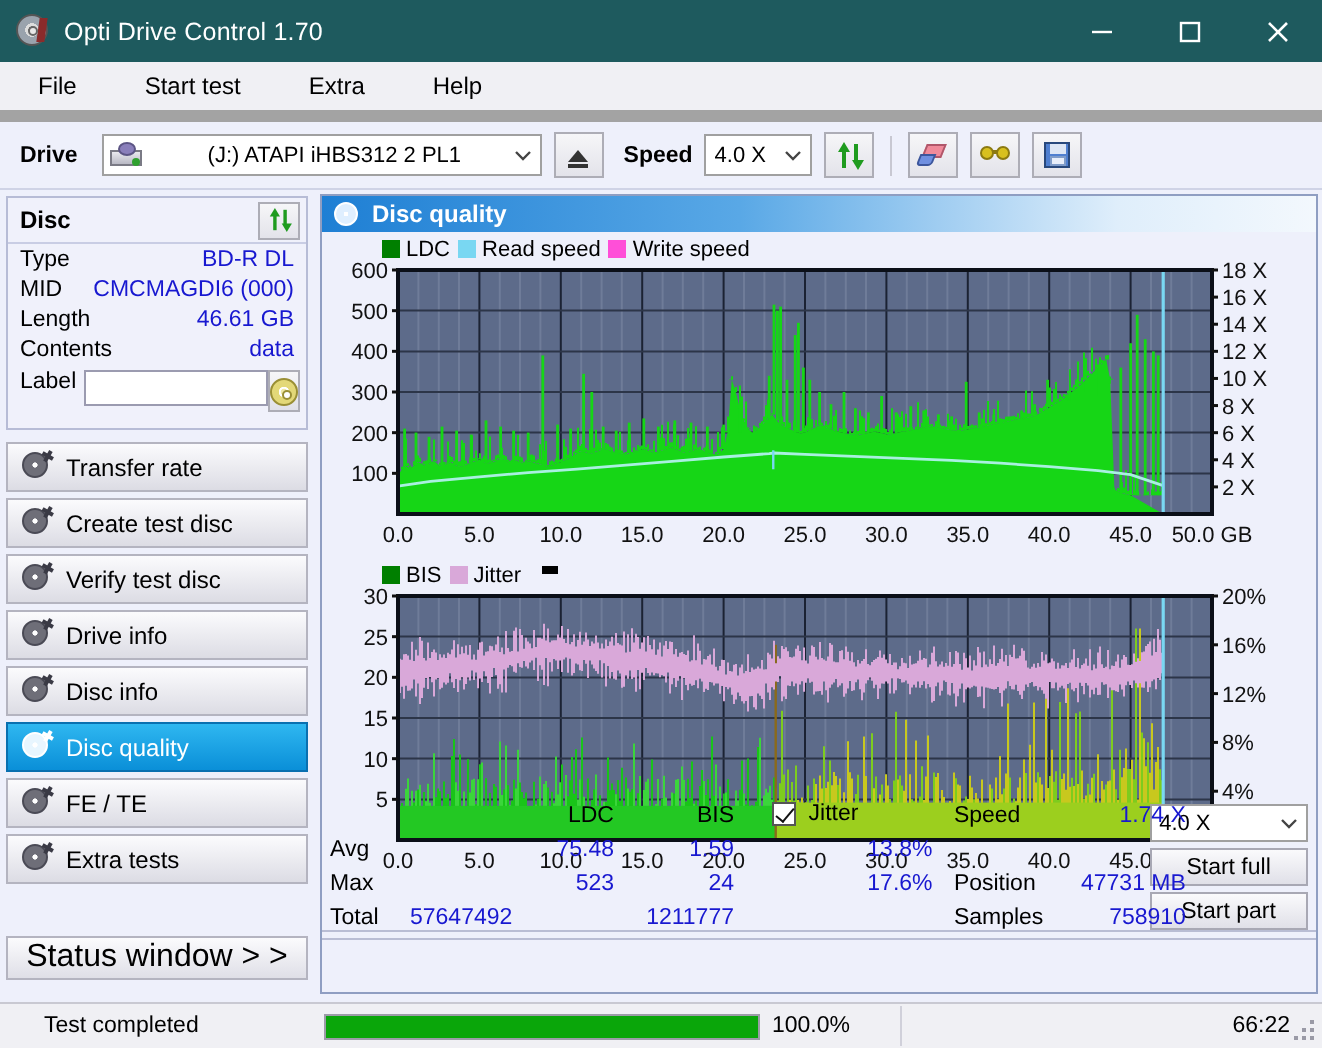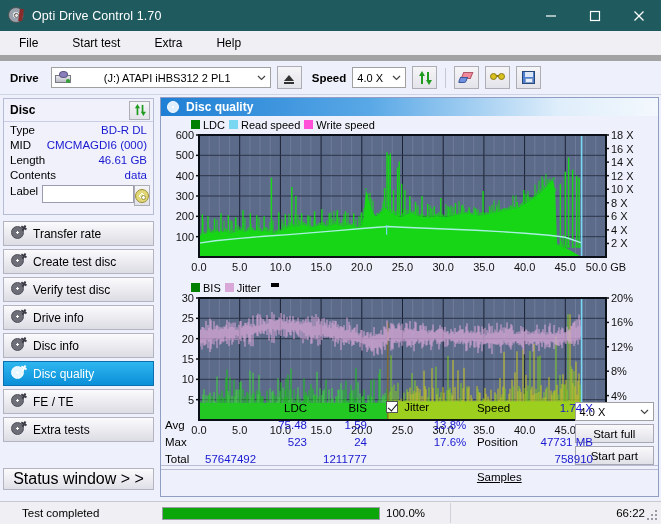--- a/index.html
+++ b/index.html
@@ -1812,21 +1812,21 @@
             </div>
             <div class="v-blue" style="position:absolute;left:0;top:17px;width:82px;text-align:right;">13.8%</div>
             <div class="v-blue" style="position:absolute;left:0;top:34px;width:82px;text-align:right;">17.6%</div>
           </div>
 
           <div class="st-col s-right">
             <div style="position:absolute;left:0;top:0px;">Speed</div>
             <div class="v-blue" style="position:absolute;left:50px;top:0px;width:66px;text-align:right;">1.74 X</div>
             <div style="position:absolute;left:0;top:34px;">Position</div>
             <div class="v-blue" style="position:absolute;left:50px;top:34px;width:66px;text-align:right;">47731 MB</div>
-            <div style="position:absolute;left:0;top:69px;text-decoration:underline;">Samples</div>
+            <div style="position:absolute;left:0;top:51px;">Samples</div>
             <div class="v-blue" style="position:absolute;left:50px;top:51px;width:66px;text-align:right;">758910</div>
           </div>
 
           <div class="s-btns">
             <div class="combo" style="height:19px;">
               <div class="cv">4.0 X</div>
               <div class="arrow">
                 <svg width="9" height="6">
                     <polyline points="1,1 4.5,4.5 8,1" fill="none" stroke="#444" stroke-width="1.2"></polyline>
                   </svg>

